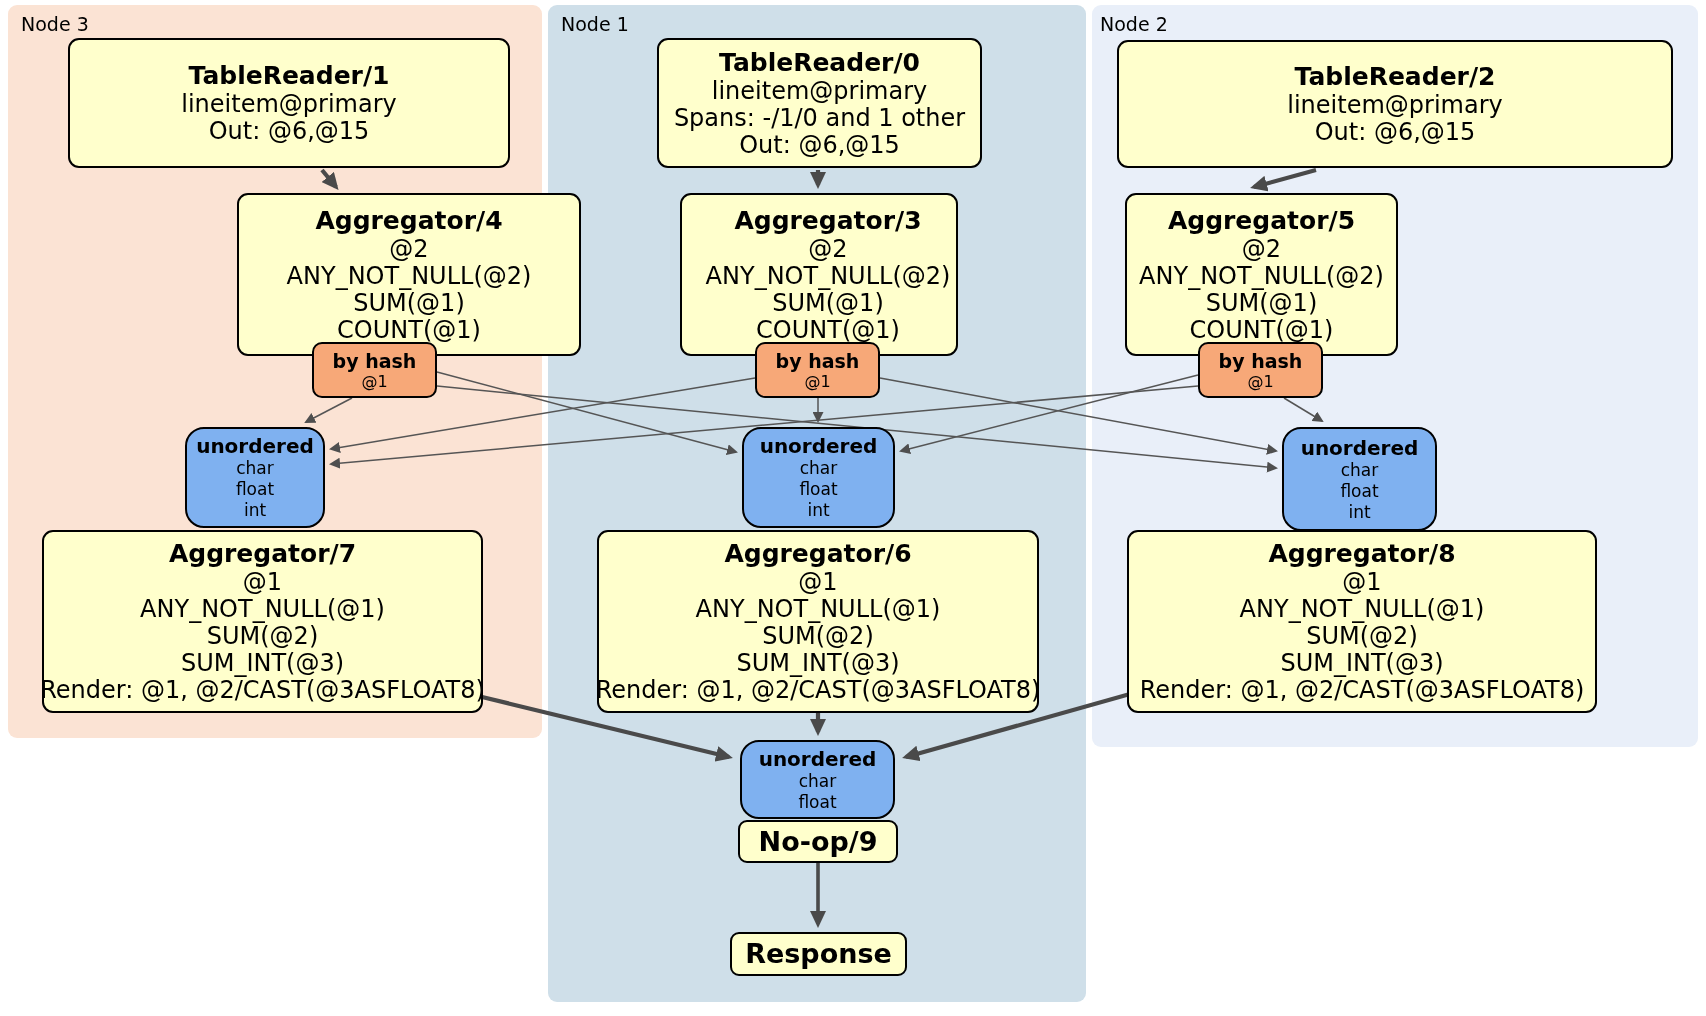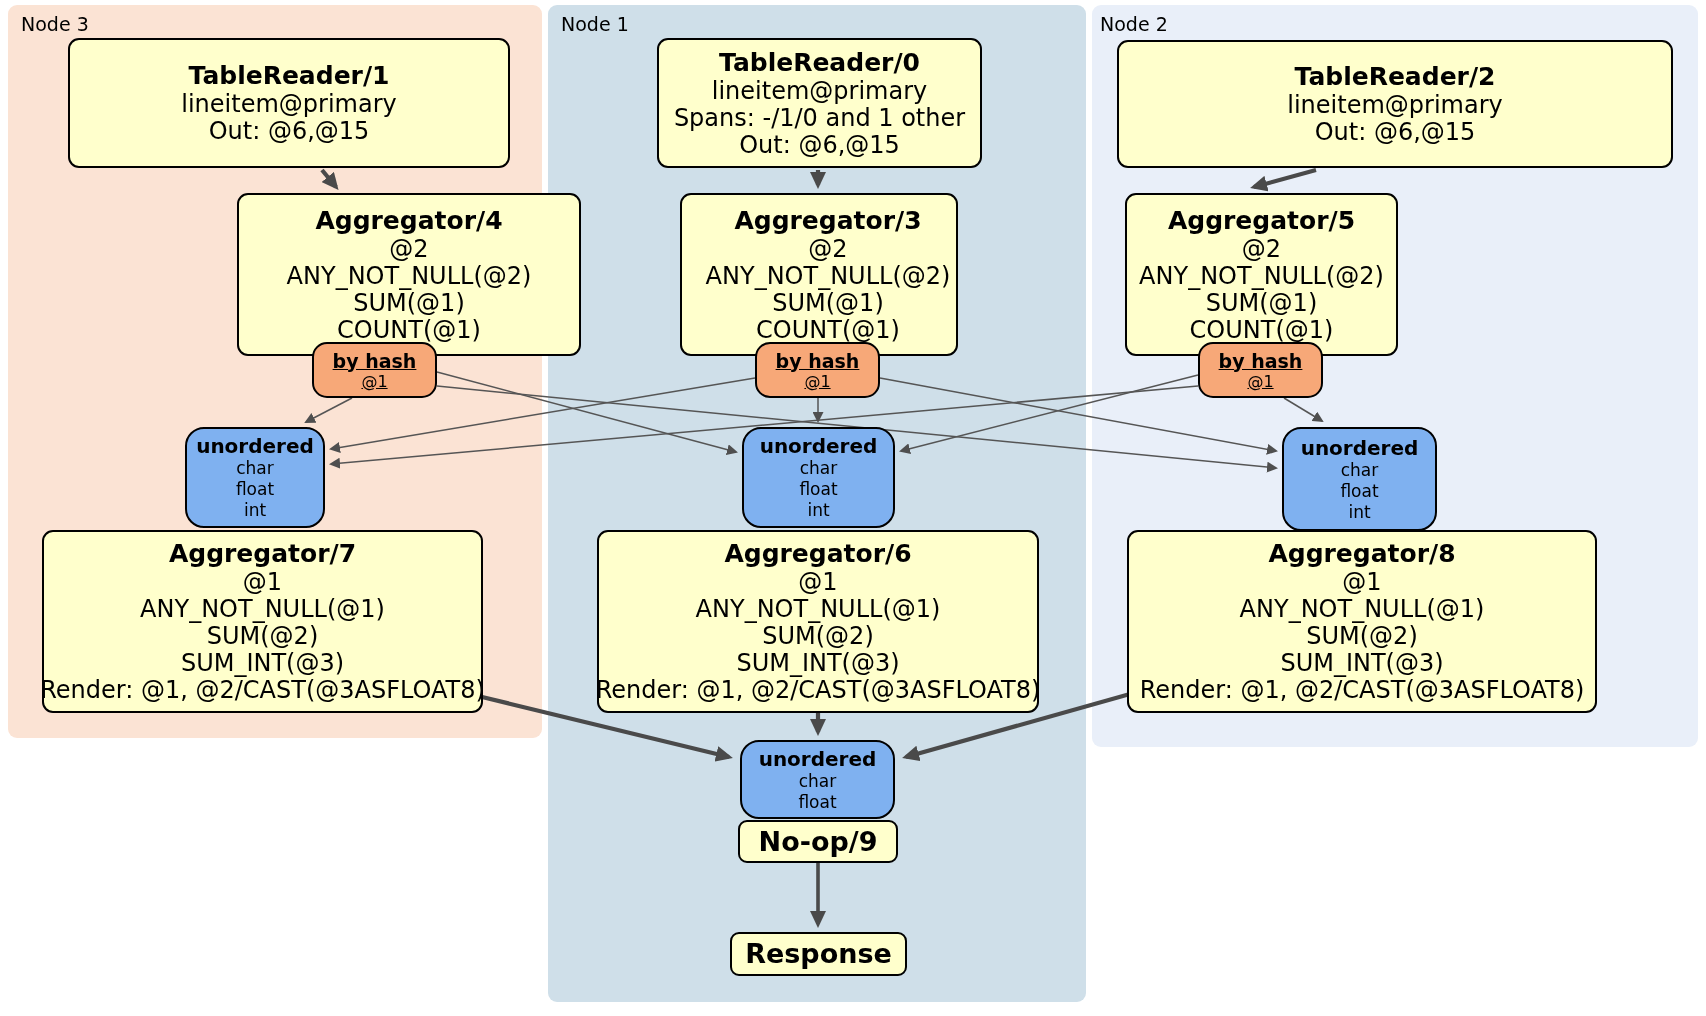--- a/index.html
+++ b/index.html
@@ -11,21 +11,21 @@
   .panel-label{position:absolute;top:8px;left:13px;font-size:19px;line-height:22px;z-index:2;}
   .edges{position:absolute;left:0;top:0;z-index:2;}
   .box{
     position:absolute;box-sizing:border-box;z-index:3;
     border:2px solid #000;border-radius:11px;
     display:flex;flex-direction:column;align-items:center;justify-content:center;
     text-align:center;padding:2px 6px;
   }
   .box .title{font-weight:bold;font-size:25px;line-height:30px;white-space:nowrap;}
   .box .line{font-size:24px;line-height:27px;white-space:nowrap;}
-  .router{border-radius:15px;text-decoration:underline;}
+  .router{border-radius:10px;}
   .router .title{font-size:19px;line-height:22px;}
   .router .line{font-size:16px;line-height:19px;}
   .sync{border-radius:19px;}
   .sync .title{font-size:20px;line-height:24px;}
   .sync .line{font-size:17px;line-height:21px;}
   .small-proc .title{font-size:27px;line-height:34px;}
 </style>
 </head>
 <body>
 

